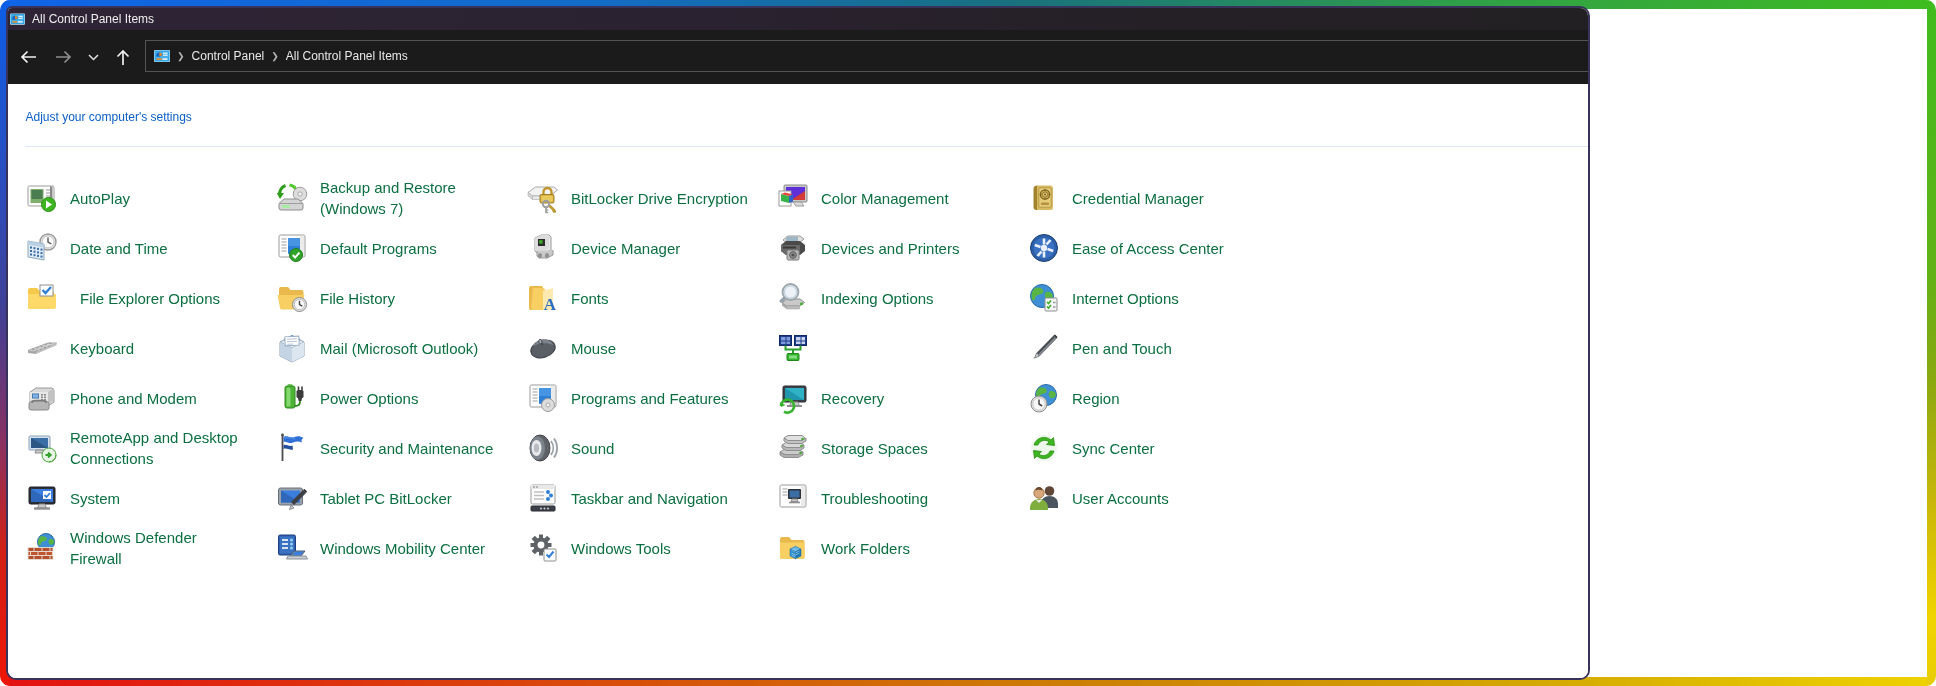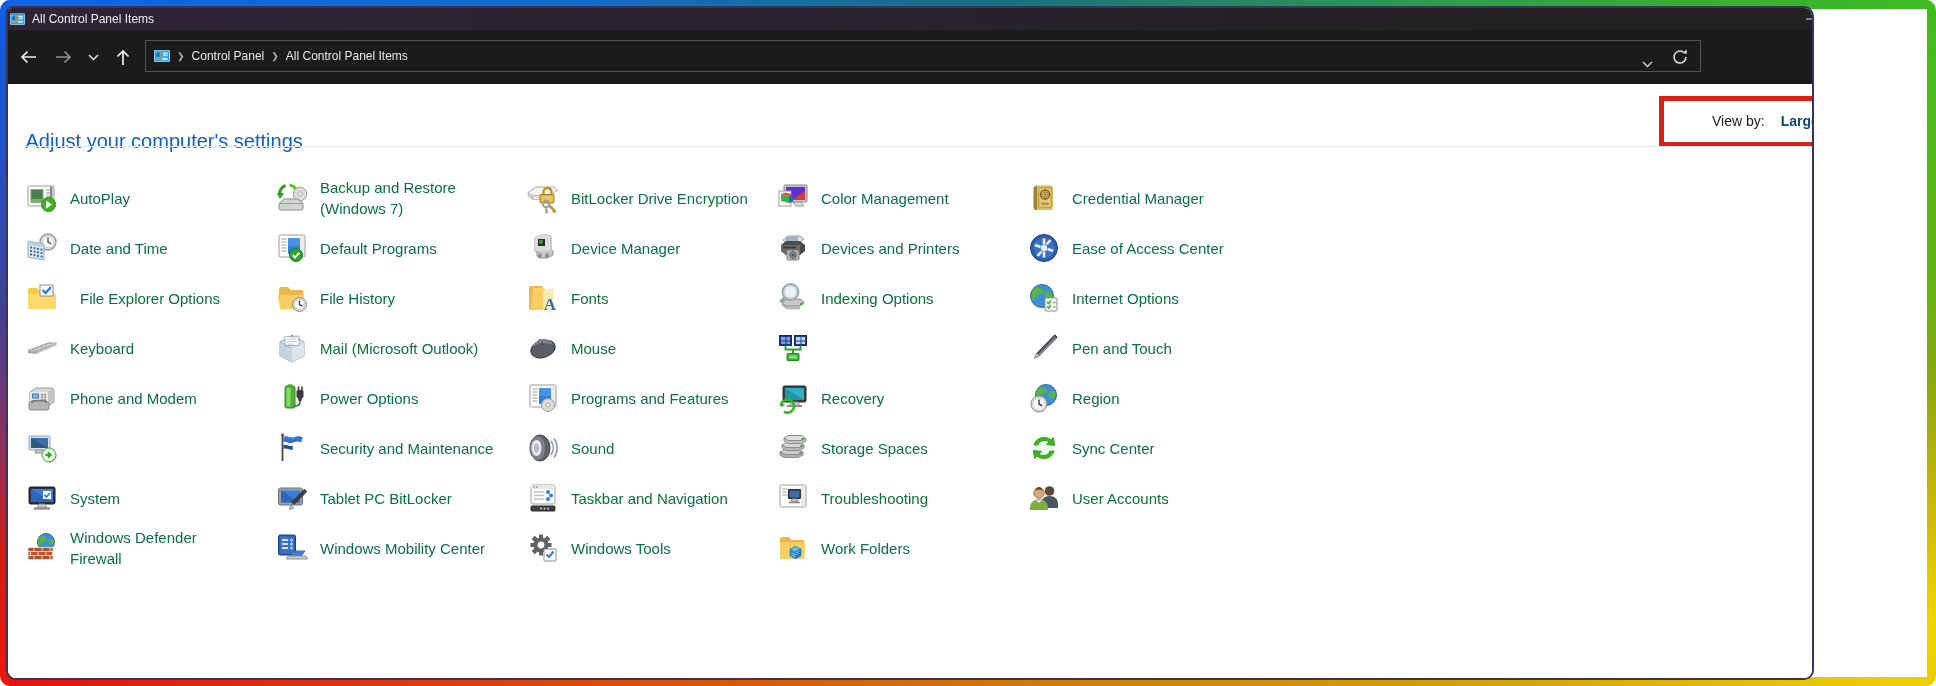--- a/index.html
+++ b/index.html
@@ -7,37 +7,37 @@
 #frame { position:absolute; left:0; top:0; width:1936px; height:686px;
   border-radius:10px; overflow:hidden; }
 .eL { position:absolute; left:0; top:0; width:9px; height:686px;
   background:linear-gradient(to bottom,#0c5ee8 0%,#2f4bb8 30%,#3f4096 45%,#8c3060 65%,#d02015 80%,#ee1607 100%); }
 .eR { position:absolute; right:0; top:0; width:9px; height:686px;
   background:linear-gradient(to bottom,#3fbc1f 0%,#62b216 40%,#8aa810 55%,#c8b70a 73%,#f0d400 90%,#e8cd06 100%); }
 .eT { position:absolute; left:4px; top:0; height:9px; right:4px;
   background:linear-gradient(to right,#1064e8 0%,#136cc8 30%,#18707f 52%,#2f9e4a 75%,#3fbc1f 100%); }
 .eB { position:absolute; left:4px; bottom:0; height:9px; right:4px;
   background:linear-gradient(to right,#e41111 0%,#d94a0a 30%,#cc7e05 55%,#d4a903 80%,#eed201 100%); }
-#win { position:absolute; left:8px; top:8px; width:1804px; height:670px;
+#win { position:absolute; left:8px; top:8px; width:1580px; height:670px;
   border-radius:4px 8px 8px 8px; overflow:hidden; background:#fff;
   box-shadow:0 0 0 2px #37335a; }
 #titlebar { position:absolute; left:0; top:0; width:100%; height:22px; background:linear-gradient(to right,#2e2436 0%,#2a2230 45%,#242025 75%,#232024 100%); }
 #titletxt { position:absolute; left:24px; top:4px; color:#eee; font-size:12px; }
 #titlebar > div svg { display:block; }
 #toolbar { position:absolute; left:0; top:22px; width:100%; height:54px; background:#1b1b1b; }
 #content { position:absolute; left:0; top:76px; width:1920px; height:594px; background:#fff; }
 .navic { position:absolute; top:0; height:54px; display:flex; align-items:center; justify-content:center; }
 #addr { position:absolute; left:137px; top:9.5px; width:1556px; height:32px;
   border:1px solid #545454; display:flex; align-items:center; }
 #search { position:absolute; left:1705px; top:9.5px; width:201px; height:32px;
   border:1px solid #545454; color:#8f8f8f; font-size:12px; line-height:30px;
   padding-left:9px; }
 .bc { color:#e8e8e8; font-size:12px; }
 .bcsep { color:#b5b5b5; font-size:9px; padding:0 7px; }
-#hdr { position:absolute; left:17.5px; top:26px; color:#0b5fc8; font-size:20px;margin-top:20px; }
+#hdr { position:absolute; left:17.5px; top:26px; color:#0b5fc8; font-size:12px; }
 #viewby { position:absolute; left:1704px; top:29px; font-size:14px; color:#1a1a1a; }
 #viewby b { color:#0c4a6e; font-weight:bold; margin-left:16px; }
 #redbox { position:absolute; left:1651px; top:12px; width:235px; height:51px;
   border:5px solid #dd1f17; }
 #sep { position:absolute; left:17px; top:62px; width:1885px; height:1px; background:#dce6f5; }
 .ic { position:absolute; width:32px; height:32px; }
 .ic svg { display:block; }
 .lbl { position:absolute; font-size:15px; color:#0b6f41; line-height:21px; white-space:nowrap; }
 .wbtn { position:absolute; top:0; color:#e6e6e6; }
 </style></head>
@@ -456,20 +456,21 @@
           <svg width="32" height="32" viewBox="0 0 32 32">
             <rect x="3" y="4" width="21" height="14" rx="1" fill="#d5e2ee" stroke="#8fa3b8"></rect>
             <rect x="5" y="6" width="17" height="10" fill="#3a6ea5"></rect>
             <path d="M5 6 l17 10 h-17z" fill="#2c5784"></path>
             <path d="M10 18 h7 l1 3 h-9z" fill="#c9c9c9" stroke="#8f8f8f"></path>
             <circle cx="23" cy="23" r="7" fill="#e8f4e6" stroke="#4aa53a"></circle>
             <path d="M19.5 23 h5 M22 20.5 l2.8 2.5 -2.8 2.5" stroke="#35a02b" stroke-width="1.8" fill="none"></path>
             <path d="M23 30 a7 7 0 0 0 7-7" stroke="#4aa53a" fill="none"></path>
           </svg>
         </div>
+        <div class="lbl" style="left:62px;top:343.0px">RemoteApp and Desktop<br>Connections</div>
 <div class="ic" style="left:268px;top:348px">
           <svg width="32" height="32" viewBox="0 0 32 32">
             <path d="M6.5 3 v26" stroke="#4a4a4a" stroke-width="1.8"></path>
             <circle cx="6.5" cy="3" r="1.4" fill="#4a4a4a"></circle>
             <path d="M7.5 5 c4-2.5 7 2 11 0 c3-1.5 6-1 9 1 c-2 1-2.5 2.5-1.5 4.5 c-3-1.5-6-1.5-9 0 c-3.5 1.8-7-2-9.5-0.5z" fill="#2f6fd6"></path>
             <path d="M7.5 5 c4-2.5 7 2 11 0 l1 2 c-3.5 1.5-7-2-10.5 0z" fill="#4a88e2"></path>
             <path d="M7.5 17 c3-1.5 6 1.5 9.5 0.5 l-0.5-4 c-3 1.5-6.5-1.5-9-0.5z" fill="#244f9e"></path>
           </svg>
         </div>
         <div class="lbl" style="left:312px;top:353.5px">Security and Maintenance</div>

